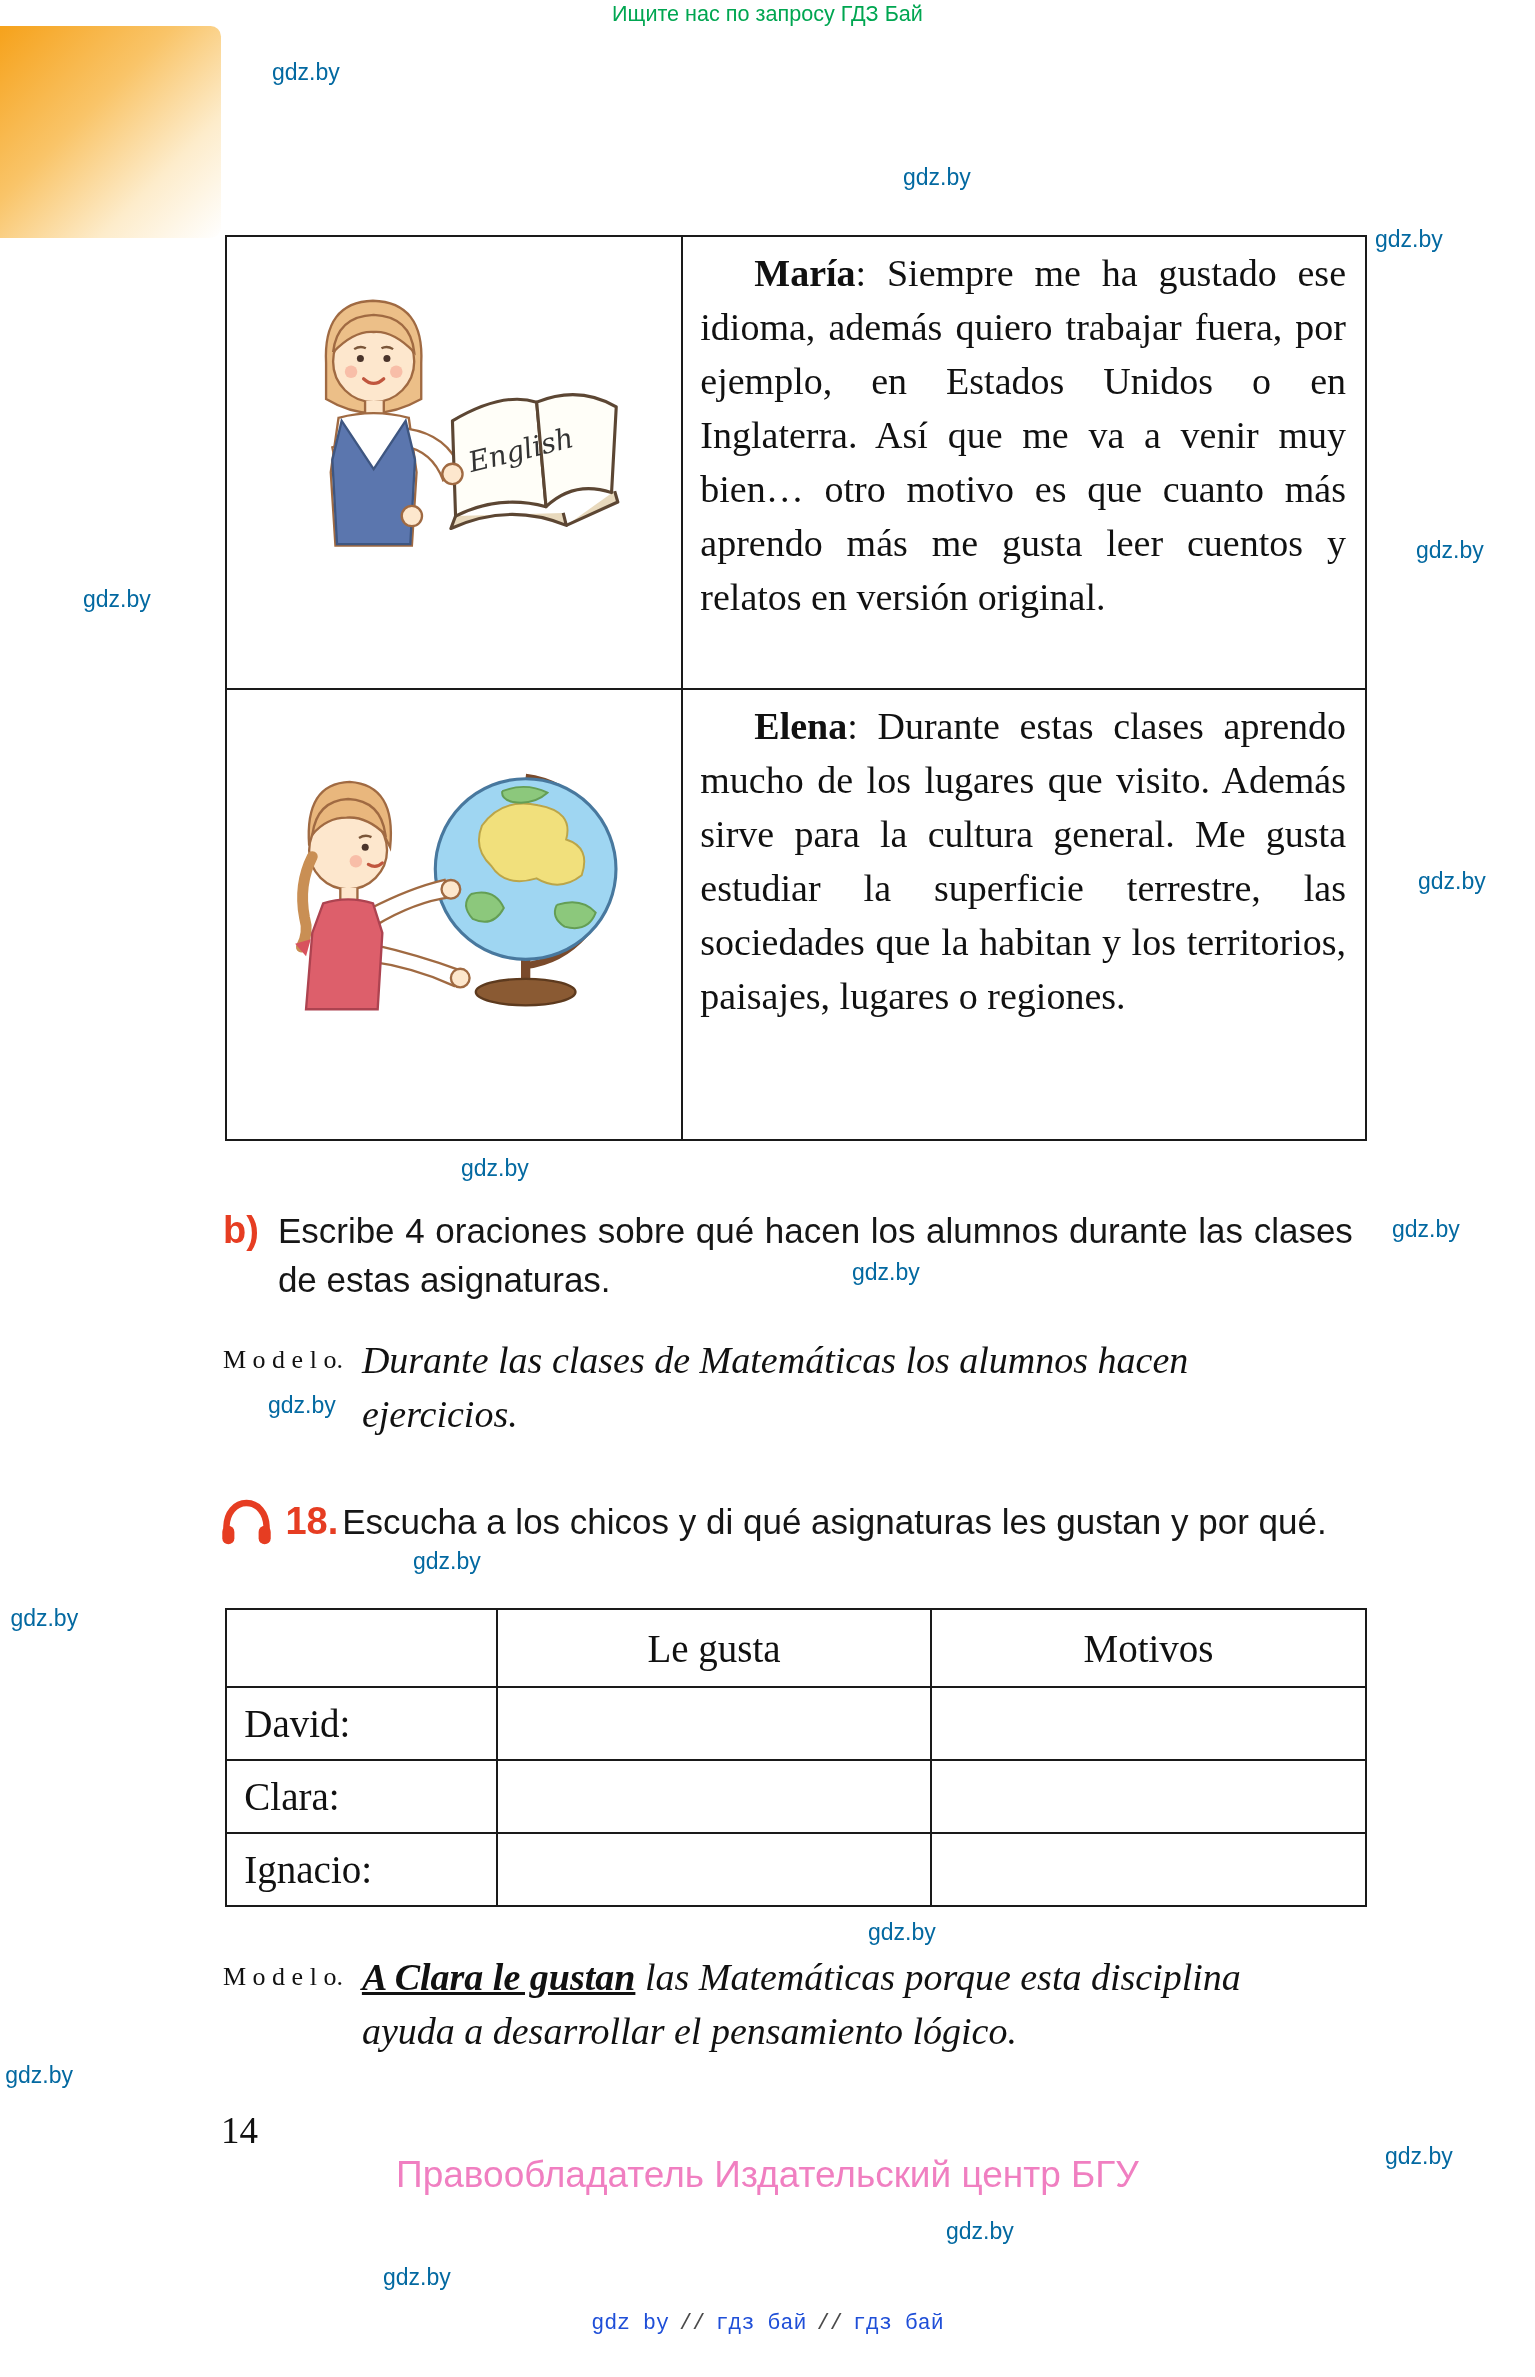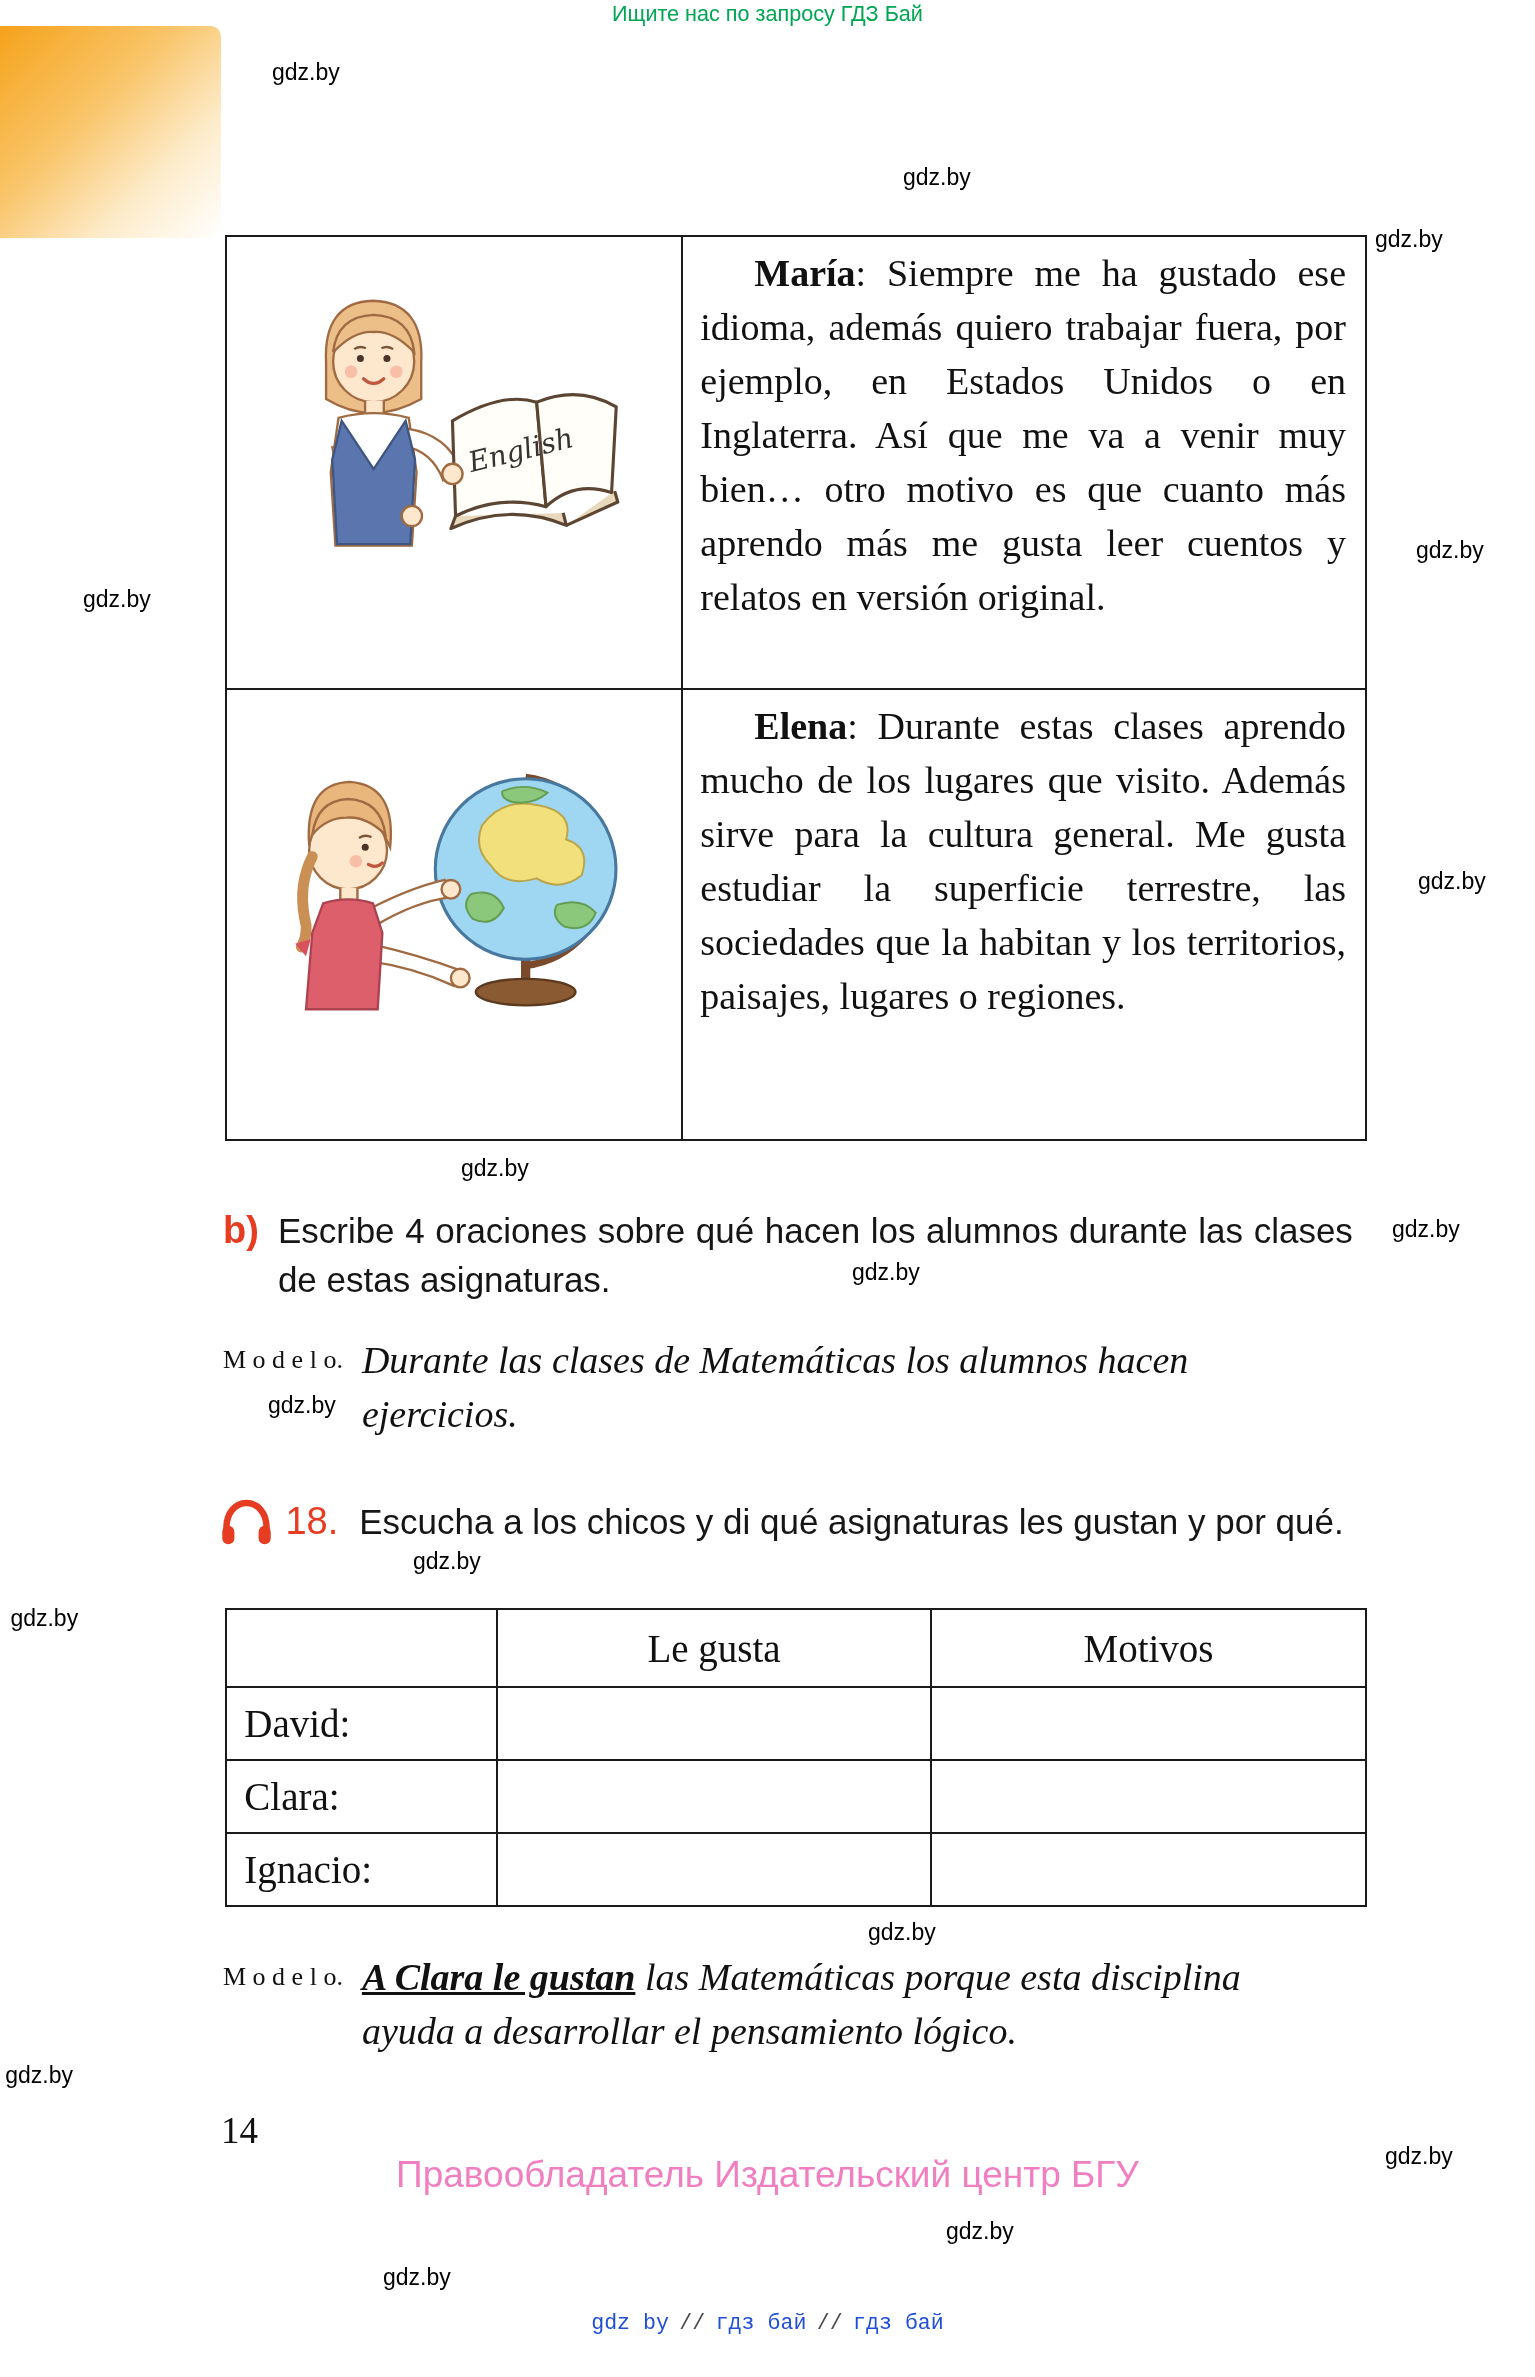--- a/index.html
+++ b/index.html
@@ -4,21 +4,21 @@
 <style>
   * { margin:0; padding:0; box-sizing:border-box; }
   html,body { background:#ffffff; }
   .page { position:relative; width:1535px; height:2377px; background:#ffffff; overflow:hidden;
           font-family:"Liberation Serif", serif; color:#111; }
 
   .top-banner { position:absolute; top:1px; left:0; width:100%; text-align:center;
                 font-family:"Liberation Sans", sans-serif; font-size:21.6px; color:#00a651; }
 
   .wm { position:absolute; font-family:"Liberation Sans", sans-serif; font-size:23px;
-        color:#000000; white-space:nowrap; }
+        color:#0369a1; white-space:nowrap; }
 
   .orange-block { position:absolute; left:0; top:26px; width:221px; height:212px;
         background:linear-gradient(135deg,#f6a21b 0%,#f9c468 40%,#fdeccb 72%,#ffffff 100%);
         border-radius:0 10.4px 10.4px 0; }
 
   
   .dialog-table { position:absolute; left:225px; top:235px; width:1142px;
         border:2.6px solid #1a1a1a; display:grid; grid-template-columns:454px 1fr;
         grid-template-rows:minmax(451px,auto) minmax(451px,auto); background:#fff; }
   .bl { border-left:2.6px solid #1a1a1a; }
@@ -30,21 +30,21 @@
 
   
   .task { position:absolute; display:flex; align-items:flex-start;
           font-family:"Liberation Sans", sans-serif; }
   .task-b { left:223px; top:1206px; width:1157px; }
   .task-letter { color:#e63d22; font-weight:bold; font-size:38px; line-height:49px; margin-right:19px; }
   .task-text { font-size:35px; line-height:49px; color:#161616; width:1075px;
                text-align:justify; hyphens:auto; -webkit-hyphens:auto; }
   .task-18 { left:218px; top:1497px; width:1226px; align-items:flex-start; }
   .hp-icon { margin-right:10.4px; margin-top:0px; flex:0 0 auto; }
-  .task-num { color:#e63d22; font-weight:normal; font-size:38px; line-height:49px; margin-right:21px; }
+  .task-num { color:#e63d22; font-weight:bold; font-size:38px; line-height:49px; margin-right:4px; }
 
   
   .modelo { position:absolute; display:flex; align-items:flex-start; }
   .modelo-b { left:223px; top:1333px; }
   .modelo-18 { left:223px; top:1950px; }
   .modelo-label { font-size:26px; line-height:54px; white-space:nowrap; margin-right:19px; }
   .modelo-text { font-size:38px; line-height:54px; width:946px;
                  hyphens:auto;font-style:italic; -webkit-hyphens:auto; }
   .u { text-decoration:underline; font-weight:bold; }
 

